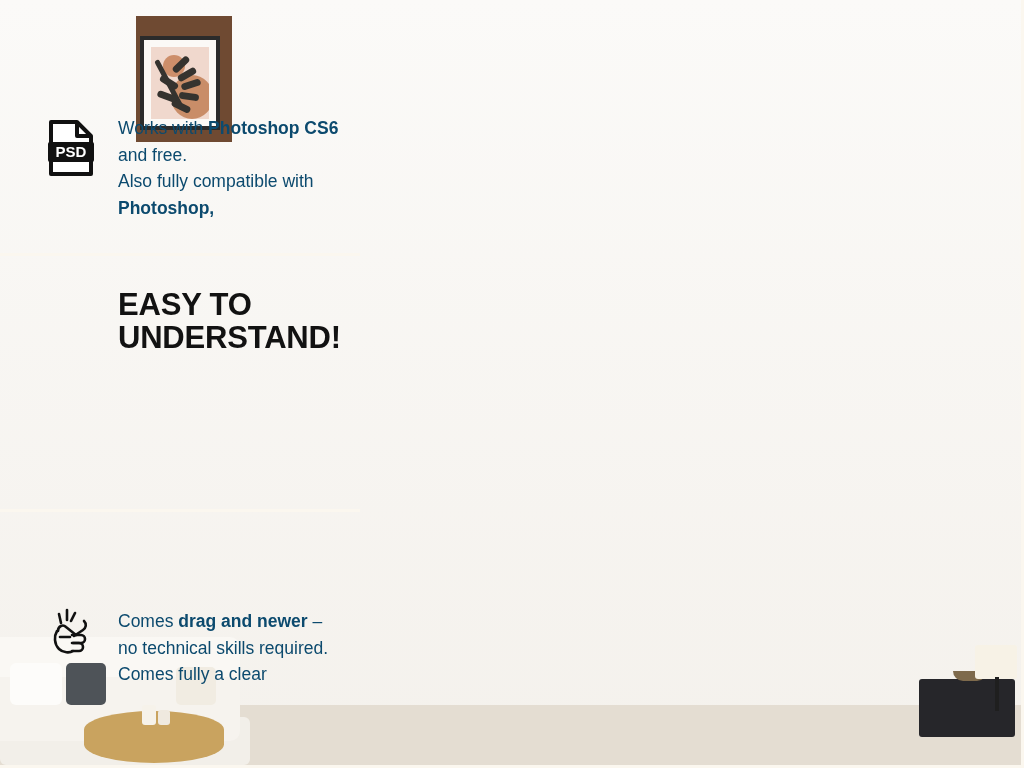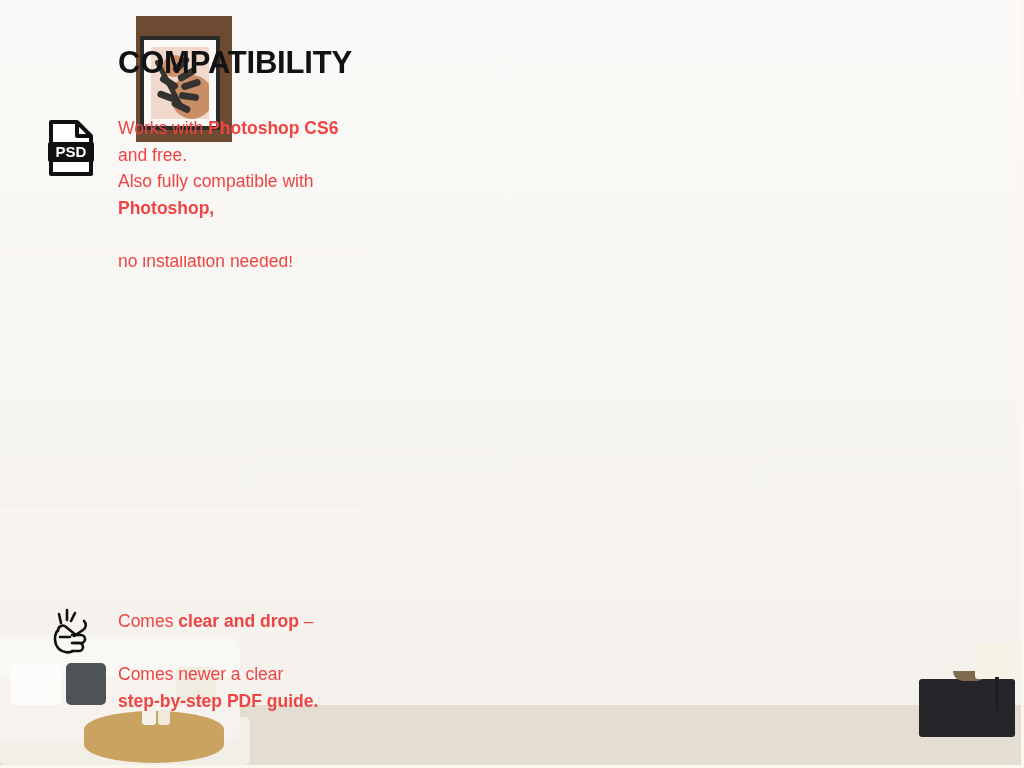--- a/index.html
+++ b/index.html
@@ -189,21 +189,21 @@
   
   .panel { position:absolute; left:0; width:360px; }
   .p1 { top:0;   height:256px; }
   .p2 { top:256px; height:256px; }
   .p3 { top:512px; height:256px; }
   .heading { font-size:31px; font-weight:bold; letter-spacing:-.2px;
              line-height:1.08; color:#121212; }
   .p1 .heading { position:absolute; left:118px; top:46px; }
   .p2 .heading { position:absolute; left:118px; top:32px; }
   .p3 .heading { position:absolute; left:118px; top:10px; white-space:nowrap; }
-  .body { position:absolute; left:118px; font-size:17.5px; line-height:26.5px; color:#ef4444; }
+  .body { position:absolute; left:118px; font-size:17.5px; line-height:26.5px; color:#0c4a6e; }
   .p1 .body { top:115px; }
   .p2 .body { top:352px; }
   .body b { font-weight:bold; }
   .icon { position:absolute; left:48px; }
   .p1 .icon { top:120px; }
   .p2 .icon { top:350px; }
   .textlayer{position:absolute;inset:0;}
   .row-sep{position:absolute;left:0;width:360px;height:3px;background:#fbf7ef;}
 </style>
 </head>
@@ -381,46 +381,46 @@
       <div class="cu3"></div>
       <div class="tbl"></div>
       <div class="cand"></div>
       <div class="cand2"></div>
     </div>
   </div>
 
   <div class="textlayer">
 
     <div class="panel p1">
-      <div class="heading">COMPATIBILITY</div>
       <div class="icon">
         <svg width="46" height="56" viewBox="0 0 46 56">
           <path d="M3 2 h26 l14 14 v38 H3 Z" fill="#fff" stroke="#111" stroke-width="4" stroke-linejoin="round"></path>
           <path d="M29 2 v14 h14" fill="none" stroke="#111" stroke-width="4" stroke-linejoin="round"></path>
           <rect x="0" y="22" width="46" height="20" rx="2" fill="#111"></rect>
           <text x="23" y="37" text-anchor="middle" fill="#fff" font-family="Liberation Sans, sans-serif" font-size="15" font-weight="bold">PSD</text>
         </svg>
       </div>
-      <div class="body"><span>Works with </span><b>Photoshop CS6</b><br><span>and free.</span><br><span>Also fully compatible with </span><b>Photoshop,</b><br><br><span>no installation needed!</span></div>
+      <div class="body"><span>Works with </span><b>Photoshop CS6</b><br><span>and free.</span><br><span>Also fully compatible with </span><b>Photoshop,</b><br><br></div>
     </div>
 
     <div class="panel p2">
+      <div class="heading">EASY TO UNDERSTAND!</div>
       <div class="icon">
         <svg width="50" height="52" viewBox="0 0 50 52" fill="none" stroke="#111" stroke-width="2.6" stroke-linecap="round" stroke-linejoin="round">
           <path d="M11 8 L13 17"></path>
             <path d="M19 4 L19 14"></path>
             <path d="M27 7 L23 15"></path>
           <path d="M36 15 C39 18 38 22 35 24 L26 30"></path>
           <path d="M10 25 C10 20 15 18 18 21 L28 29"></path>
           <path d="M24 29 h9 a4 4 0 0 1 0 8 h-8"></path>
           <path d="M24 37 h7 a4 4 0 0 1 0 8 h-7"></path>
           <path d="M9 25 C6 30 6 38 11 43 C15 47 22 47 25 45"></path>
           <path d="M12 31 h10"></path>
         </svg>
       </div>
-      <div class="body"><span>Comes </span><b>clear and drop</b><span> –</span><br><br><span>Comes newer a clear</span><br><b>step-by-step PDF guide.</b></div>
+      <div class="body"><span>Comes </span><b>drag and newer</b><span> –</span><br><span>no technical skills required.</span><br><span>Comes fully a clear</span><br></div>
     </div>
 
   </div>
 
   <div class="row-sep" style="top:253px"></div>
   <div class="row-sep" style="top:509px"></div>
 </div>
 
 </body></html>

